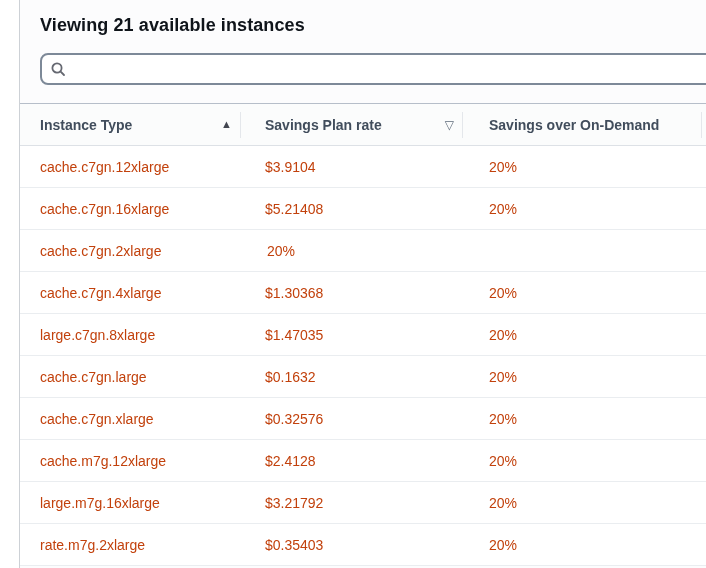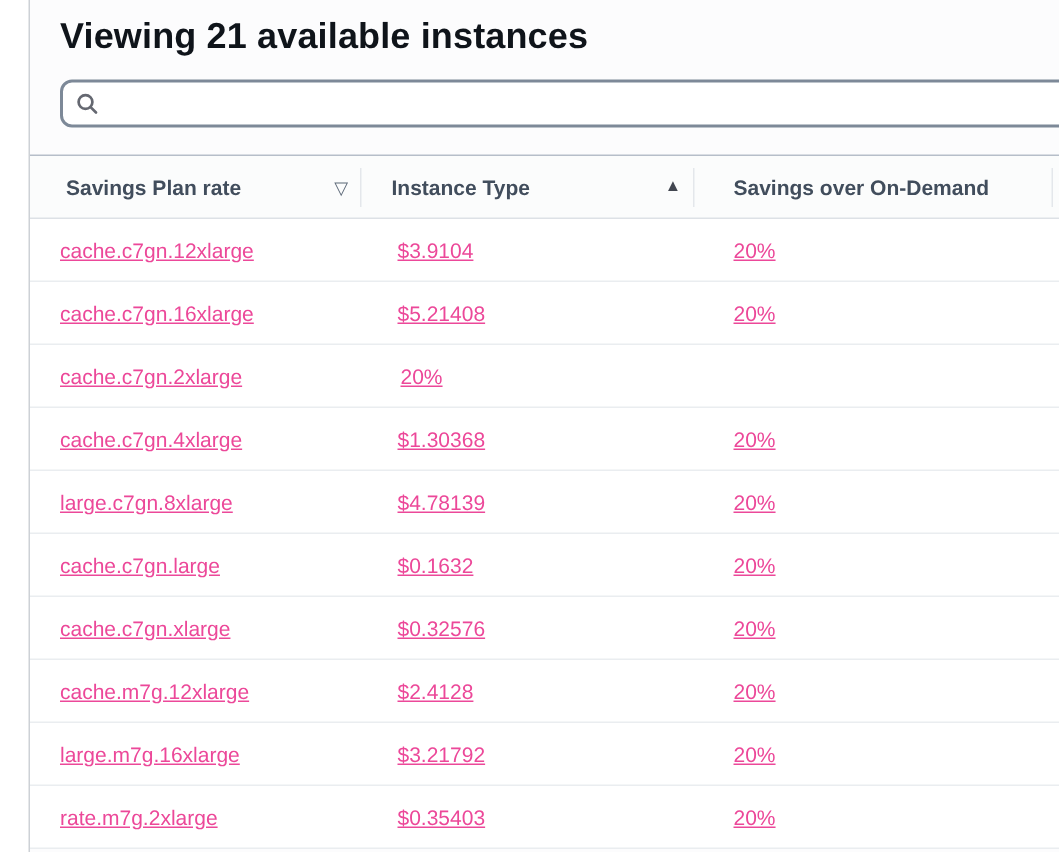--- a/index.html
+++ b/index.html
@@ -21,21 +21,21 @@
     background: #cdd1d6;
   }
 
   .panel {
     position: absolute; left: 20px; top: 0; right: 0; bottom: 0;
     background: #fcfcfd;
   }
 
   .page-title {
     position: absolute; left: 20px; top: 13px;
-    font-size: 24px; font-weight: 700; color: #0f141a;
+    font-size: 18px; font-weight: 700; color: #0f141a;
     letter-spacing: 0.1px;
     line-height: 24px;
   }
 
   .search-box {
     position: absolute; left: 20px; top: 53px;
     width: 690px; height: 32px;
     background: #ffffff;
     border: 2px solid #7d8998;
     border-radius: 8px;
@@ -76,21 +76,21 @@
   }
   .sort-icon {
     margin-left: auto; margin-right: 9px;
     font-size: 11px; color: #424650; line-height: 1;
   }
   .sort-icon.outline { color: #5f6b7a; font-size: 12px; }
 
   .tr {
     background: #ffffff;
     border-bottom: 1px solid #eaedf0;
-    font-size: 14px; color: #ec4899; text-decoration: underline;
+    font-size: 14px; color: #c2410c;
   }
   .td.c1 { padding-left: 20px; }
   .td.c2 { padding-left: 24px; }
   .td.c3 { padding-left: 26px; }
 </style>
 </head>
 <body>
 
 <div class="page">
   <div class="left-gutter"></div>
@@ -102,30 +102,30 @@
     <div class="search-box">
       <svg width="16" height="16" viewBox="0 0 16 16" fill="none">
         <circle cx="7" cy="7" r="4.6" stroke="#656871" stroke-width="1.8"></circle>
         <line x1="10.4" y1="10.4" x2="14" y2="14" stroke="#656871" stroke-width="1.8" stroke-linecap="round"></line>
       </svg>
       <input class="search-input" type="text" value="" placeholder="" style="">
     </div>
 
     <div class="table">
       <div class="thr">
+        <div class="th c1">
+          <span>Instance Type</span>
+          <span class="sort-icon">▲</span>
+          <span class="divider"></span>
+        </div>
         <div class="th c2">
           <span>Savings Plan rate</span>
           <span class="sort-icon outline">▽</span>
           <span class="divider"></span>
         </div>
-        <div class="th c1">
-          <span>Instance Type</span>
-          <span class="sort-icon">▲</span>
-          <span class="divider"></span>
-        </div>
         <div class="th c3">
           <span>Savings over On-Demand</span>
           <span class="divider"></span>
         </div>
         <div class="th c4"></div>
       </div>
 
       <div>
 
           <div class="tr">
@@ -150,21 +150,21 @@
 
           <div class="tr">
             <div class="td c1">cache.c7gn.4xlarge</div>
             <div class="td c2">$1.30368</div>
             <div class="td c3">20%</div>
             <div class="td c4"></div>
           </div>
 
           <div class="tr">
             <div class="td c1">large.c7gn.8xlarge</div>
-            <div class="td c2">$4.78139</div>
+            <div class="td c2">$1.47035</div>
             <div class="td c3">20%</div>
             <div class="td c4"></div>
           </div>
 
           <div class="tr">
             <div class="td c1">cache.c7gn.large</div>
             <div class="td c2">$0.1632</div>
             <div class="td c3">20%</div>
             <div class="td c4"></div>
           </div>

